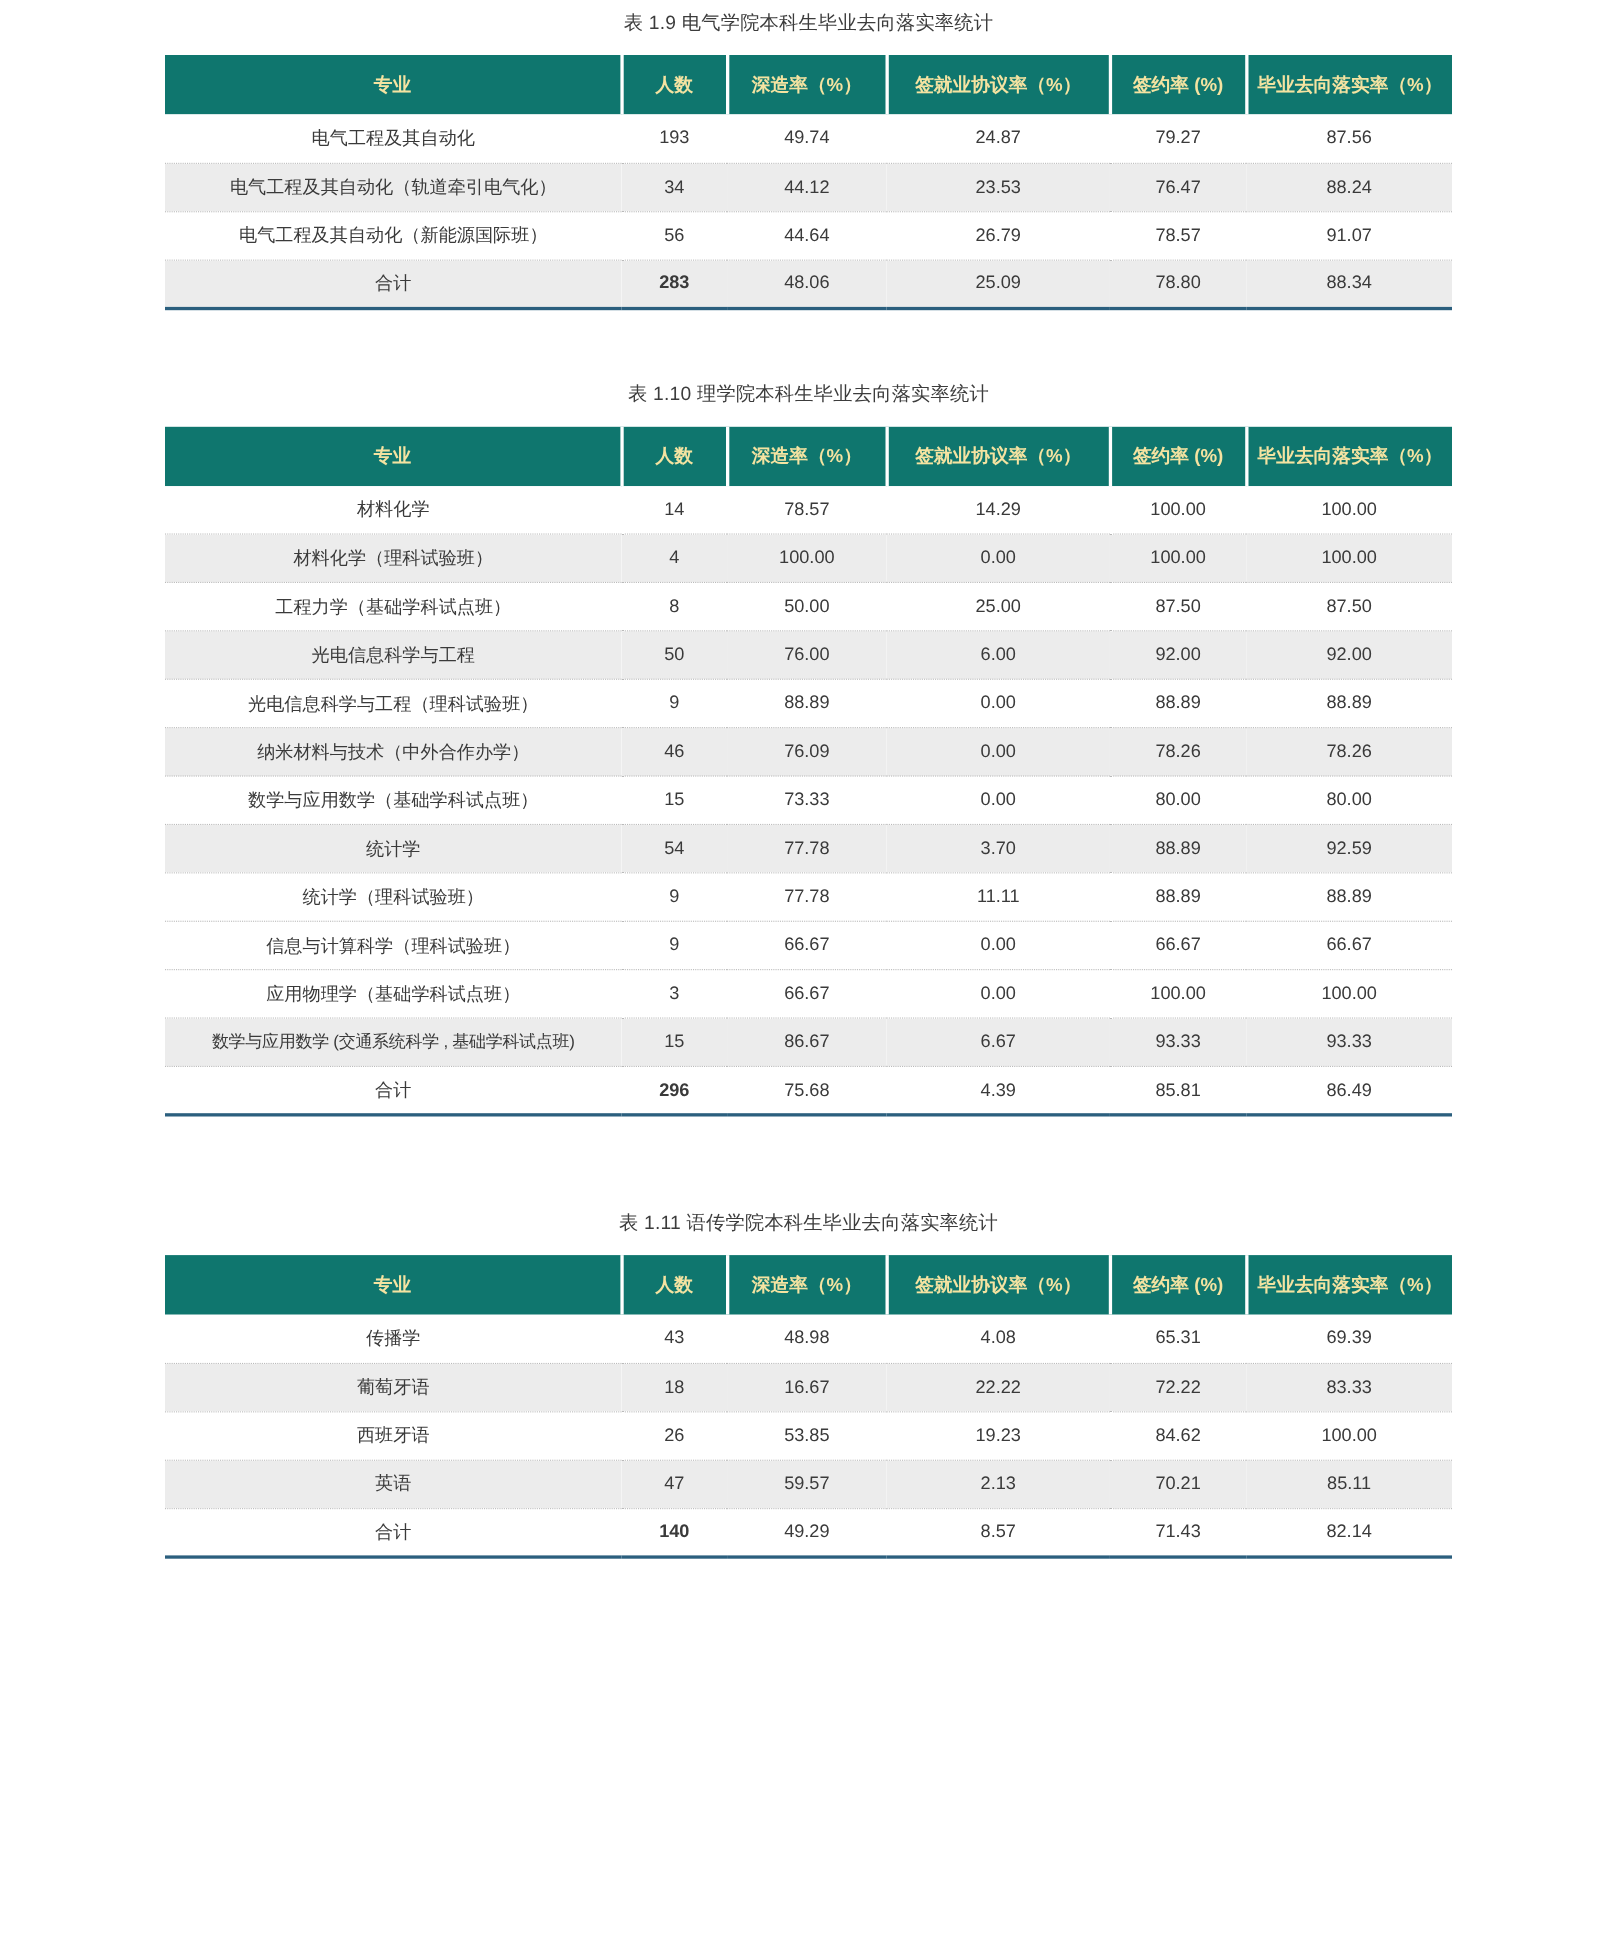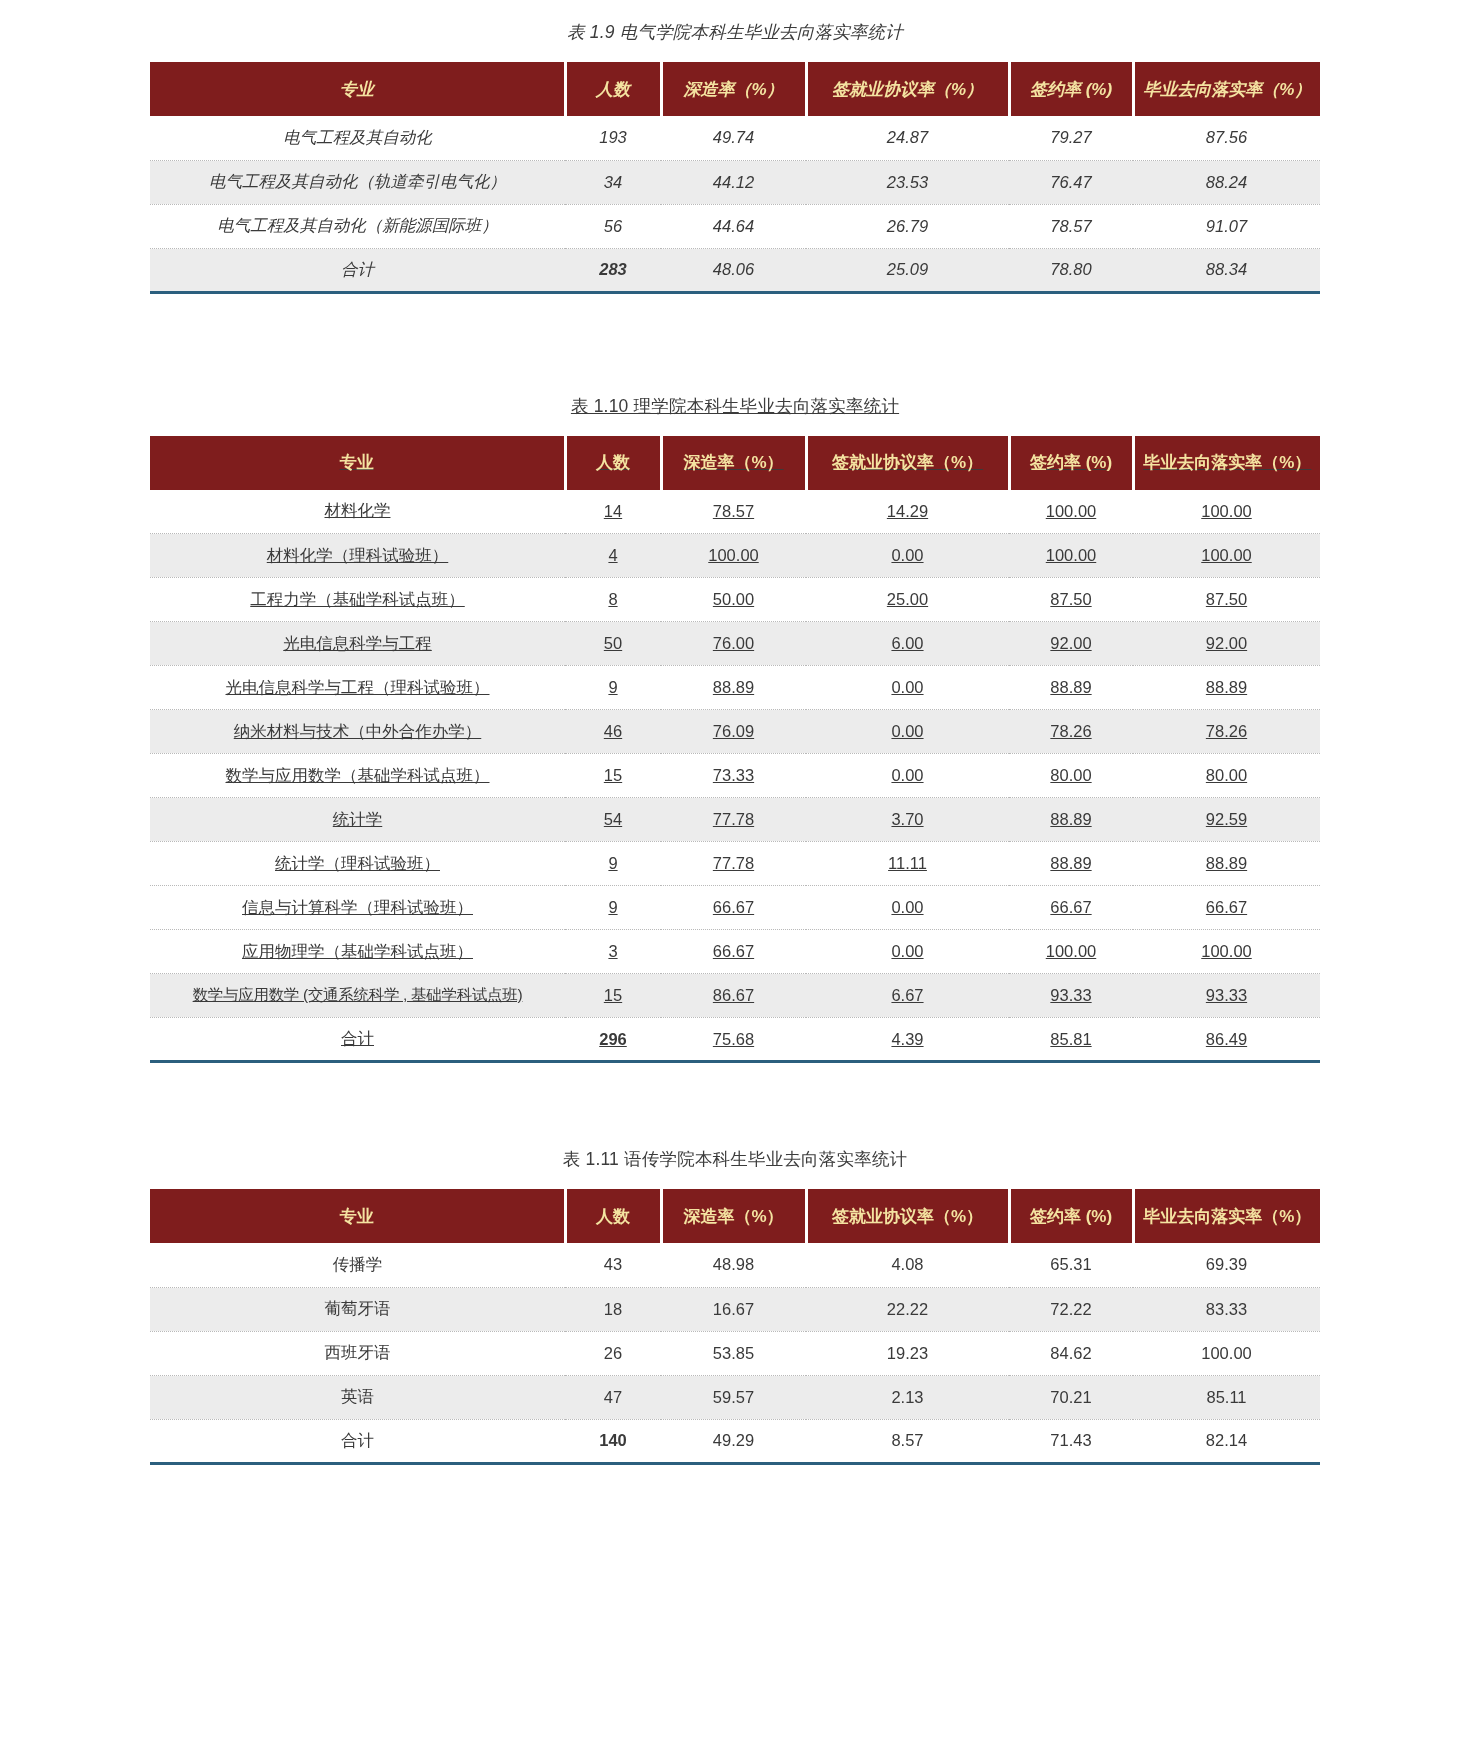--- a/index.html
+++ b/index.html
@@ -10,22 +10,22 @@
   body {
     width: 1470px;
     height: 1762px;
     font-family: "Liberation Sans", "DejaVu Sans", sans-serif;
     color: #3a3a3a;
     overflow: hidden;
   }
   .page { width: 1470px; padding: 0; }
 
   .table-block { width: 1470px; }
-  .table-block.t1 { padding-top: 20px; font-style: italic; }
-  .table-block.t2 { padding-top: 100px; text-decoration: underline; }
+  .table-block.t1 { padding-top: 8px; }
+  .table-block.t2 { padding-top: 64px; }
   .table-block.t3 { padding-top: 84px; }
 
   .table-title {
     text-align: center;
     font-size: 17.5px;
     color: #3c3c3c;
     letter-spacing: 0.2px;
     margin-bottom: 18px;
     font-weight: 400;
   }
@@ -39,21 +39,21 @@
   }
 
   table.stat col.c-major { width: 415px; }
   table.stat col.c-count { width: 96px; }
   table.stat col.c-adv   { width: 145px; }
   table.stat col.c-agr   { width: 203px; }
   table.stat col.c-sign  { width: 124px; }
   table.stat col.c-emp   { width: 187px; }
 
   table.stat thead th {
-    background: #7f1d1d;
+    background: #0f766e;
     color: #f4e3a1;
     font-size: 17px;
     font-weight: bold;
     text-align: center;
     vertical-align: middle;
     height: 54px;
     padding: 4px 2px;
     border-right: 3px solid #ffffff;
     letter-spacing: 0px;
   }

